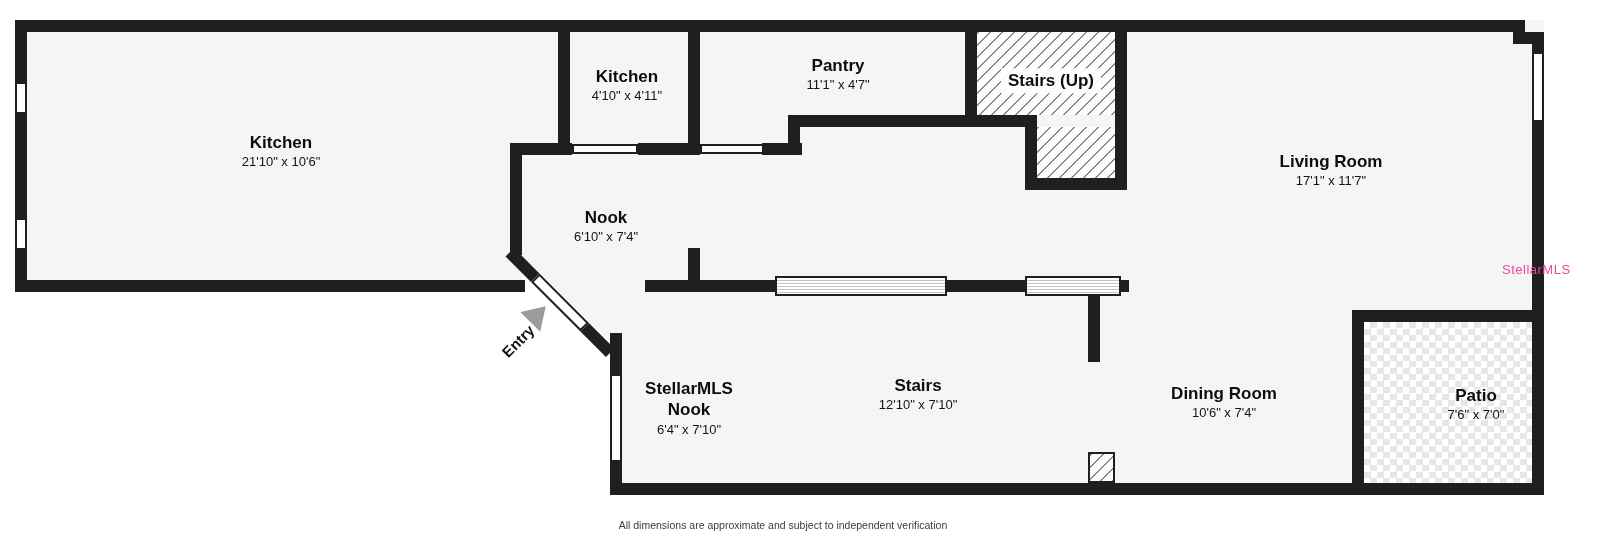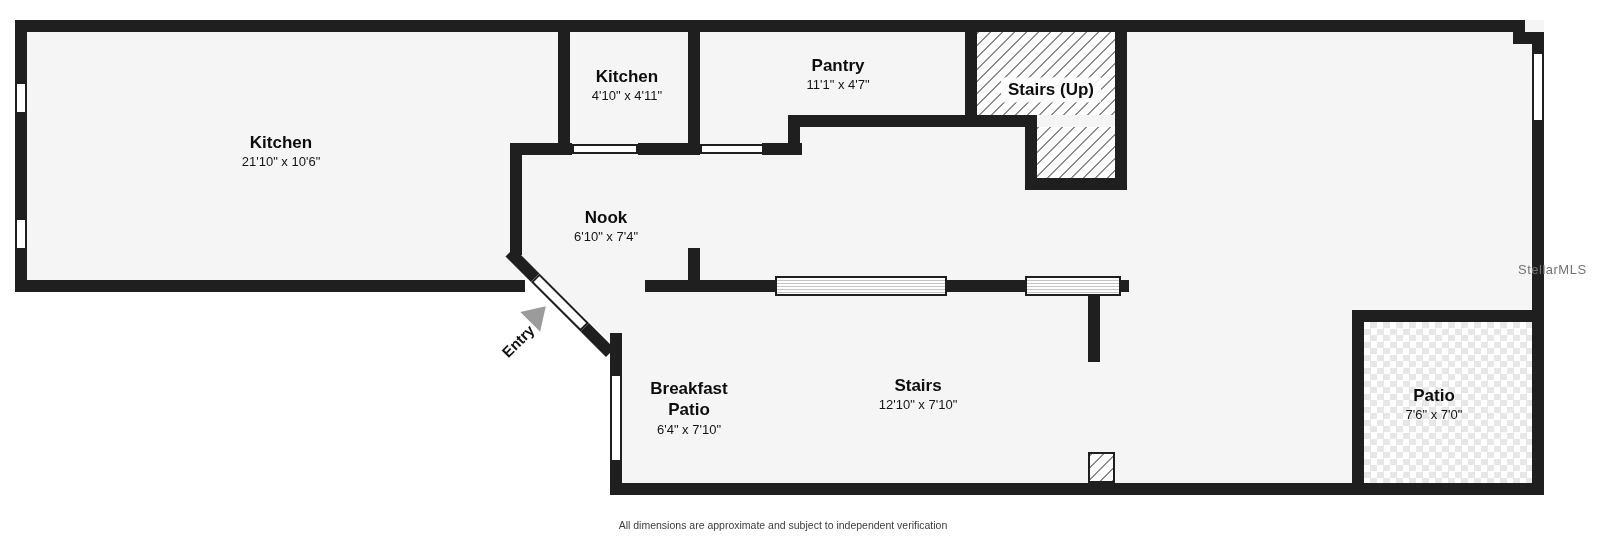--- a/index.html
+++ b/index.html
@@ -23,21 +23,21 @@
   .entry-arrow{position:absolute;width:0;height:0;border-left:14px solid transparent;
         border-right:14px solid transparent;border-bottom:22px solid #9b9b9b;
         transform:rotate(45deg);z-index:7;}
   .entry-label{position:absolute;font-weight:700;font-size:15px;color:#111;
         transform:translate(-50%,-50%) rotate(-45deg);z-index:7;white-space:nowrap;}
   .room-label{position:absolute;transform:translate(-50%,-50%);text-align:center;z-index:8;white-space:nowrap;}
   .room-name{font-weight:700;font-size:17px;line-height:1.25;color:#0d0d0d;}
   .room-dims{font-size:13px;margin-top:1px;color:#141414;}
   .stairs-label{background:rgba(255,255,255,.92);padding:2px 7px;}
   .nook .room-name{white-space:normal;width:100px;margin:0 auto;}
-  .watermark{position:absolute;font-size:13px;color:#737373;z-index:9;letter-spacing:.5px;margin-left:16px;}
+  .watermark{position:absolute;font-size:13px;color:#ec4899;z-index:9;letter-spacing:.5px;}
   .footer{position:absolute;transform:translateX(-50%);font-size:10.5px;color:#3c3c3c;z-index:9;white-space:nowrap;}
 </style>
 </head>
 <body>
 
 <div class="page">
 
   <div class="floor" style="left:15px;top:20px;width:555px;height:272px"></div>
   <div class="floor" style="left:560px;top:20px;width:984px;height:272px"></div>
   <div class="floor" style="left:610px;top:292px;width:934px;height:203px"></div>
@@ -101,36 +101,44 @@
     <div class="room-dims">21'10" x 10'6"</div>
   </div>
   <div class="room-label" style="left:627px;top:85px">
     <div class="room-name">Kitchen</div>
     <div class="room-dims">4'10" x 4'11"</div>
   </div>
   <div class="room-label" style="left:838px;top:74px">
     <div class="room-name">Pantry</div>
     <div class="room-dims">11'1" x 4'7"</div>
   </div>
-  <div class="room-label stairs-label" style="left:1051px;top:90px">
+  <div class="room-label stairs-label" style="left:1051px;top:81px">
     <div class="room-name">Stairs (Up)</div>
+  </div>
+  <div class="room-label" style="left:1331px;top:170px">
+    <div class="room-name">Living Room</div>
+    <div class="room-dims">17'1" x 11'7"</div>
   </div>
   <div class="room-label" style="left:606px;top:226px">
     <div class="room-name">Nook</div>
     <div class="room-dims">6'10" x 7'4"</div>
   </div>
   <div class="room-label nook" style="left:689px;top:407px">
-    <div class="room-name">Breakfast Patio</div>
+    <div class="room-name">StellarMLS Nook</div>
     <div class="room-dims">6'4" x 7'10"</div>
   </div>
   <div class="room-label" style="left:918px;top:394px">
     <div class="room-name">Stairs</div>
     <div class="room-dims">12'10" x 7'10"</div>
   </div>
-  <div class="room-label" style="left:1434px;top:404px">
+  <div class="room-label" style="left:1224px;top:402px">
+    <div class="room-name">Dining Room</div>
+    <div class="room-dims">10'6" x 7'4"</div>
+  </div>
+  <div class="room-label" style="left:1476px;top:404px">
     <div class="room-name">Patio</div>
     <div class="room-dims">7'6" x 7'0"</div>
   </div>
 
   <div class="watermark" style="left:1502px;top:262px">StellarMLS</div>
   <div class="footer" style="left:783px;top:519px">All dimensions are approximate and subject to independent verification</div>
 
 </div>
 
 </body></html>

